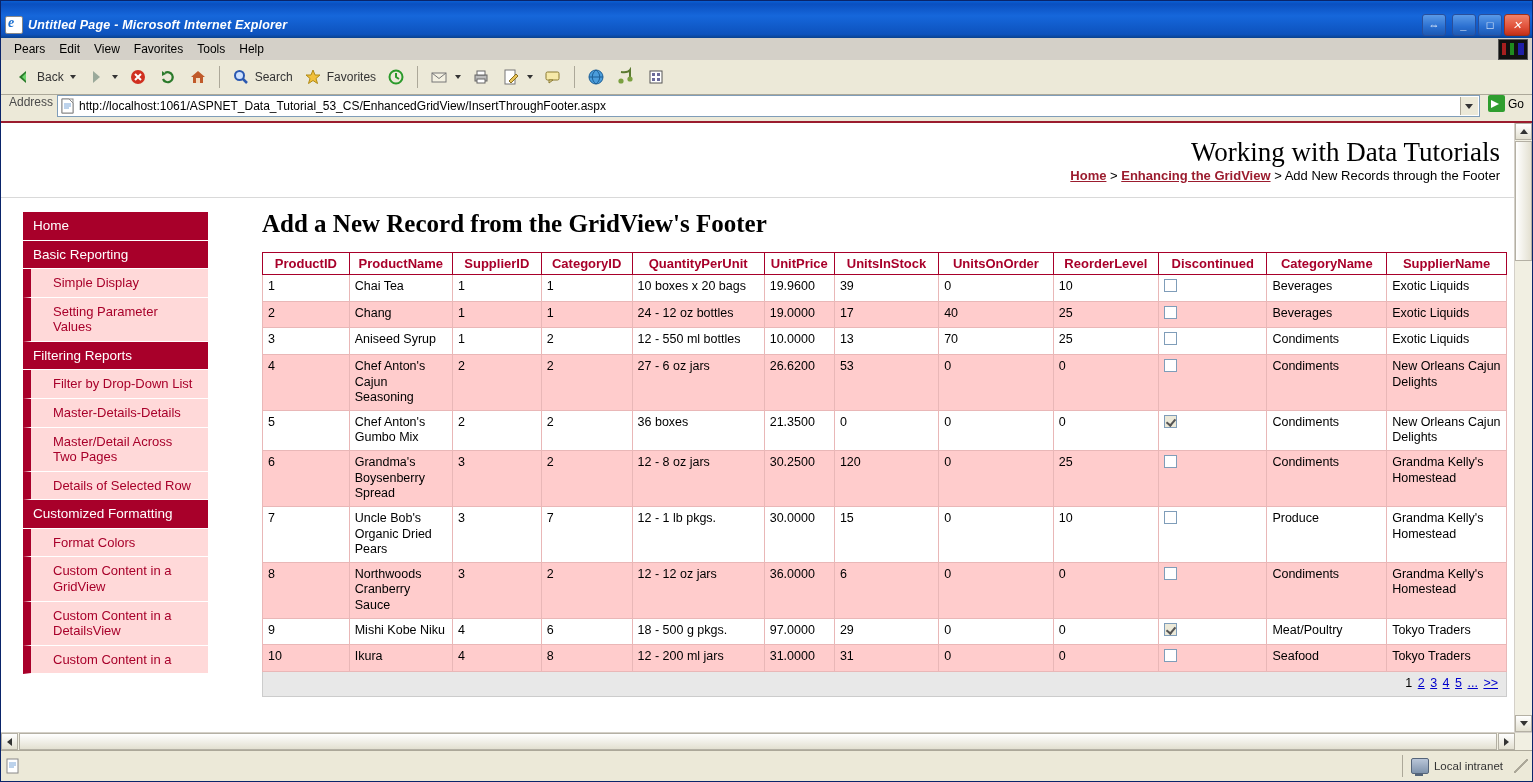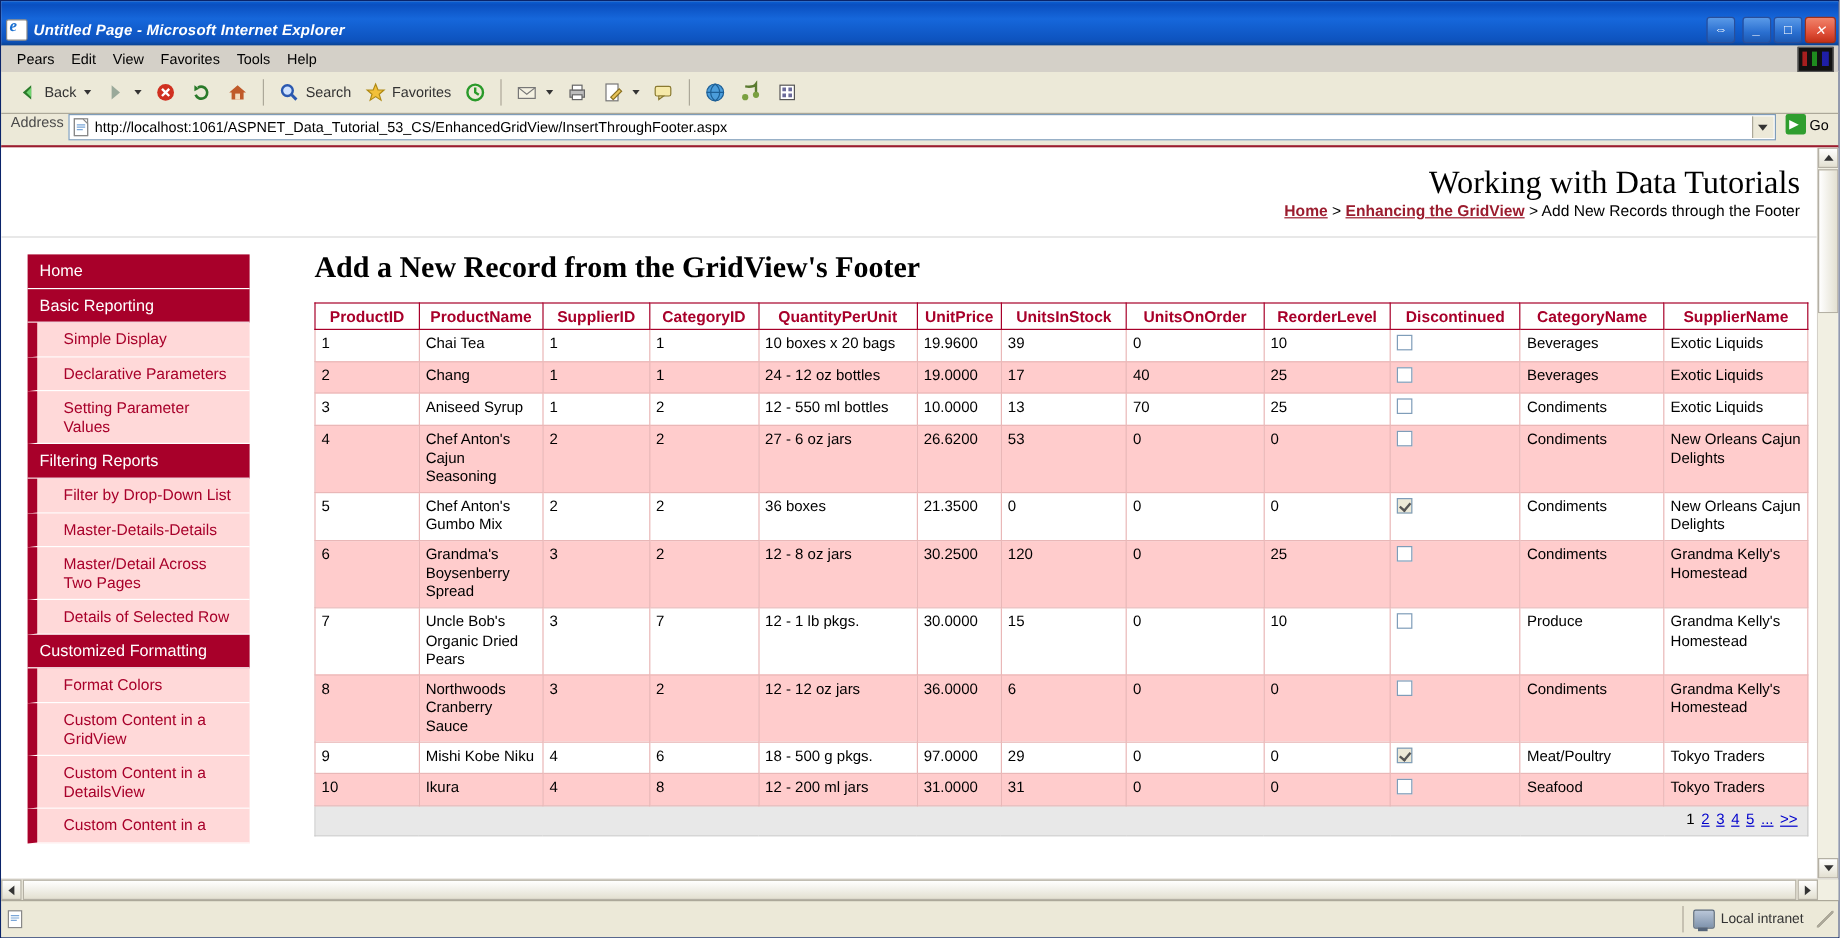--- a/index.html
+++ b/index.html
@@ -619,21 +619,20 @@
           <a href="#">Home</a><span> &gt; </span><a href="#">Enhancing the GridView</a><span> &gt; </span><span>Add New Records through the Footer</span>
         </div>
       </div>
 
       <div class="content-row">
 
         <div class="sidebar">
           <div class="nav-top">Home</div>
           <div class="nav-top">Basic Reporting</div>
           <div class="nav-sub">Simple Display</div>
-          <div class="nav-sub">Declarative Parameters</div>
           <div class="nav-sub">Setting Parameter Values</div>
           <div class="nav-top">Filtering Reports</div>
           <div class="nav-sub">Filter by Drop-Down List</div>
           <div class="nav-sub">Master-Details-Details</div>
           <div class="nav-sub">Master/Detail Across Two Pages</div>
           <div class="nav-sub">Details of Selected Row</div>
           <div class="nav-top">Customized Formatting</div>
           <div class="nav-sub">Format Colors</div>
           <div class="nav-sub">Custom Content in a GridView</div>
           <div class="nav-sub">Custom Content in a DetailsView</div>

